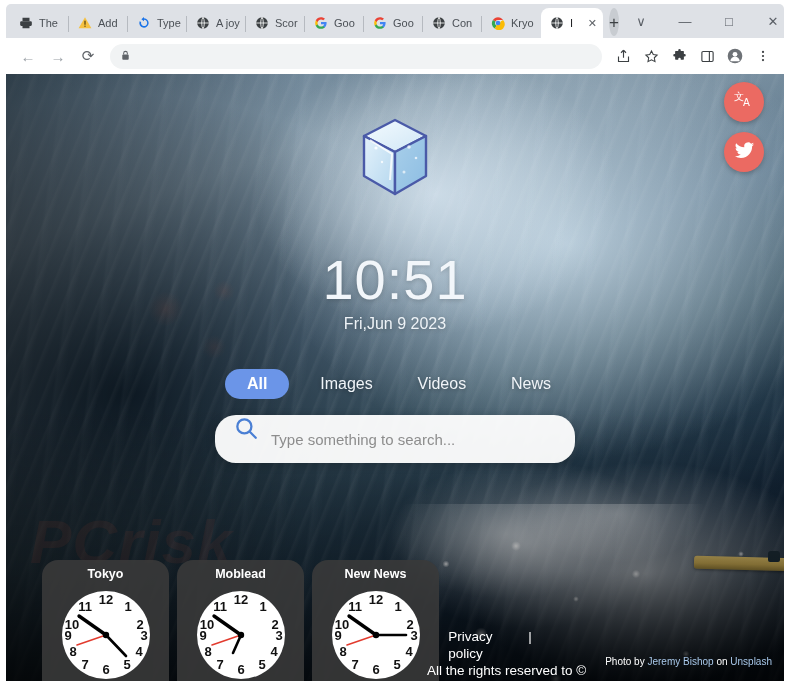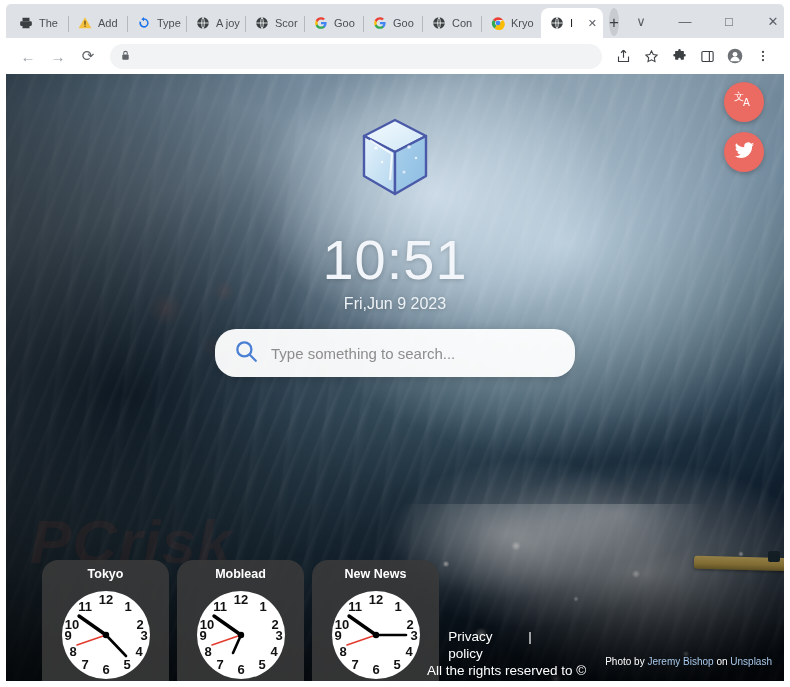--- a/index.html
+++ b/index.html
@@ -285,21 +285,21 @@
     flex-direction: column;
     align-items: center;
     z-index: 10;
   }
   #logo-cube { width: 82px; height: 86px; }
   #clock-time {
     font-size: 56px;
     font-weight: 300;
     color: #f2f6fa;
     line-height: 1;
-    margin-top: 32px;
+    margin-top: 52px;
     letter-spacing: 1px;
     text-shadow: 0 1px 5px rgba(0,0,0,0.2);
   }
   #clock-date {
     font-size: 16px;
     color: #eef3f7;
     margin-top: 7px;
     text-shadow: 0 1px 4px rgba(0,0,0,0.25);
   }
 
@@ -330,21 +330,20 @@
   }
 
   
   #search-box {
     margin-top: 16px;
     width: 360px;
     height: 48px;
     background: rgba(255,255,255,0.95);
     border-radius: 21px;
     display: flex;
-    align-items: center;
     padding: 0 18px;
     gap: 12px;
     box-shadow: 0 2px 10px rgba(0,0,0,0.18);
   }
   #search-input {
     border: none;
     outline: none;
     background: transparent;
     font-size: 15px;
     color: #333;
@@ -640,20 +639,26 @@
           <circle cx="22" cy="34" r="1.6" fill="#fff" opacity="0.9"></circle>
           <circle cx="28" cy="48" r="1.2" fill="#fff" opacity="0.8"></circle>
           <circle cx="55" cy="33" r="1.8" fill="#fff" opacity="0.75"></circle>
           <circle cx="62" cy="44" r="1.3" fill="#fff" opacity="0.7"></circle>
           <circle cx="50" cy="58" r="1.5" fill="#fff" opacity="0.65"></circle>
         </svg>
       </div>
       <div id="clock-time">10:51</div>
       <div id="clock-date">Fri,Jun 9 2023</div>
 
+      <div id="category-tabs">
+        <div class="cat-tab active">All</div>
+        <div class="cat-tab">Images</div>
+        <div class="cat-tab">Videos</div>
+        <div class="cat-tab">News</div>
+      </div>
 
       <div id="search-box">
         <span>
           <svg width="26" height="26" viewBox="0 0 24 24" fill="none" stroke="#4a7fd4" stroke-width="2.1">
               <circle cx="10.5" cy="10.5" r="6.5"></circle>
               <line x1="15.5" y1="15.5" x2="21" y2="21" stroke-linecap="round"></line>
             </svg>
         </span>
         <input id="search-input" type="text" placeholder="Type something to search..." style="">
       </div>

